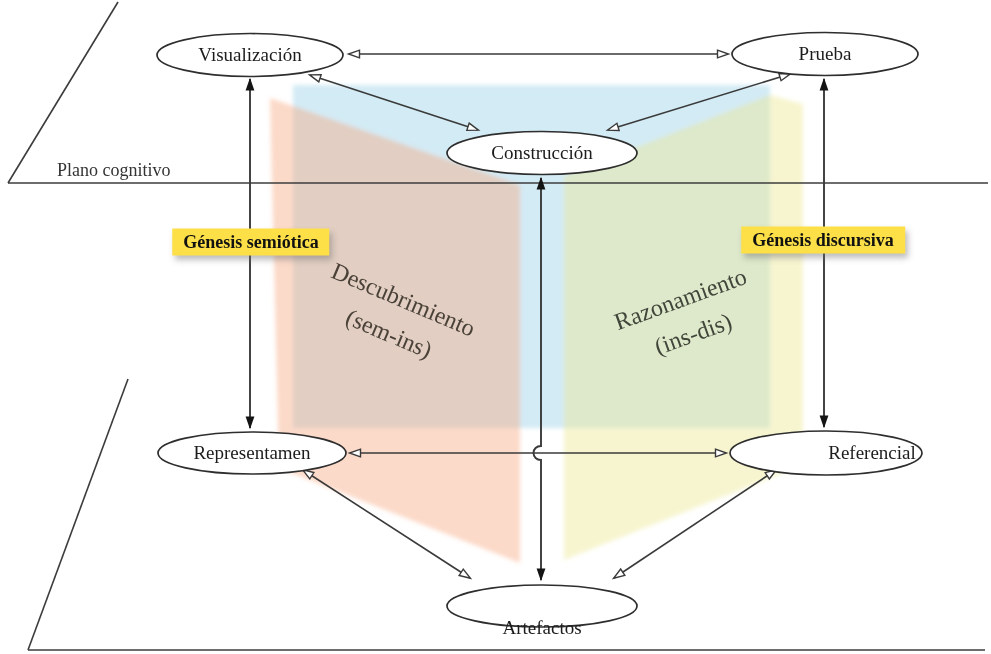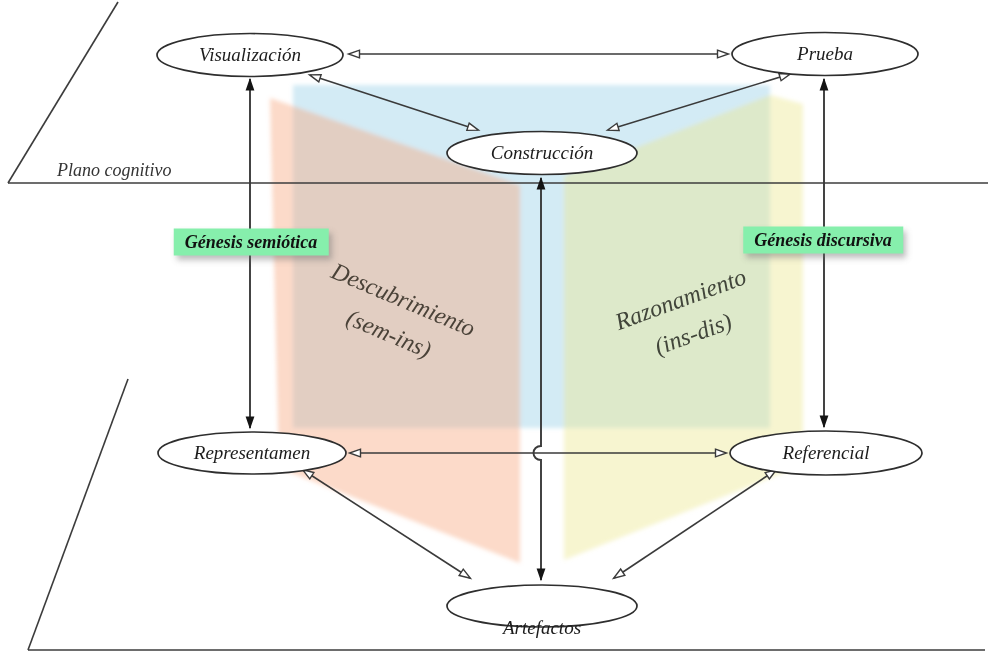--- a/index.html
+++ b/index.html
@@ -2,21 +2,20 @@
 <html><head>
 <meta charset="utf-8">
 <style>
   html,body{margin:0;padding:0;background:#ffffff;}
   .stage{
     position:relative;
     width:991px;height:654px;
     background:#ffffff;
     overflow:hidden;
     font-family:"Liberation Serif","DejaVu Serif",serif;
-    font-style:italic;
   }
   .stage svg{position:absolute;left:0;top:0;}
   .lbl{
     position:absolute;
     transform:translate(-50%,-50%);
     white-space:nowrap;
     color:#1c1c1c;
     font-size:19px;
     text-align:center;
     line-height:1.1;
@@ -25,21 +24,21 @@
     position:absolute;
     transform:translate(0,-50%);
     white-space:nowrap;
     color:#343434;
     font-size:18px;
     margin-top:8px;
   }
   .genesis{
     position:absolute;
     transform:translate(-50%,-50%);
-    background:#86efac;
+    background:#fde047;
     padding:3px 11px;
     font-weight:bold;
     font-size:18px;
     color:#111111;
     white-space:nowrap;
     box-shadow:3px 4px 6px rgba(110,110,110,0.45);
   }
   .process{
     position:absolute;
     text-align:center;
@@ -117,21 +116,21 @@
       <ellipse cx="252" cy="453" rx="94" ry="21"></ellipse>
       <ellipse cx="826" cy="453" rx="96" ry="22"></ellipse>
       <ellipse cx="542" cy="606" rx="95" ry="21"></ellipse>
     </g>
   </svg>
 
   <div class="lbl" style="left:250px;top:55px">Visualización</div>
   <div class="lbl" style="left:825px;top:54px">Prueba</div>
   <div class="lbl" style="left:542px;top:153px">Construcción</div>
   <div class="lbl" style="left:252px;top:453px">Representamen</div>
-  <div class="lbl" style="left:826px;top:453px">Referencial</div>
+  <div class="lbl" style="left:872px;top:453px">Referencial</div>
   <div class="lbl" style="left:542px;top:628px">Artefactos</div>
 
   <div class="plane-lbl" style="left:57px;top:162px">Plano cognitivo</div>
 
   <div class="genesis" style="left:251px;top:242px">Génesis semiótica</div>
   <div class="genesis" style="left:823px;top:240px">Génesis discursiva</div>
 
   <div class="process proc-com">
   </div>
   <div class="process proc-desc">

